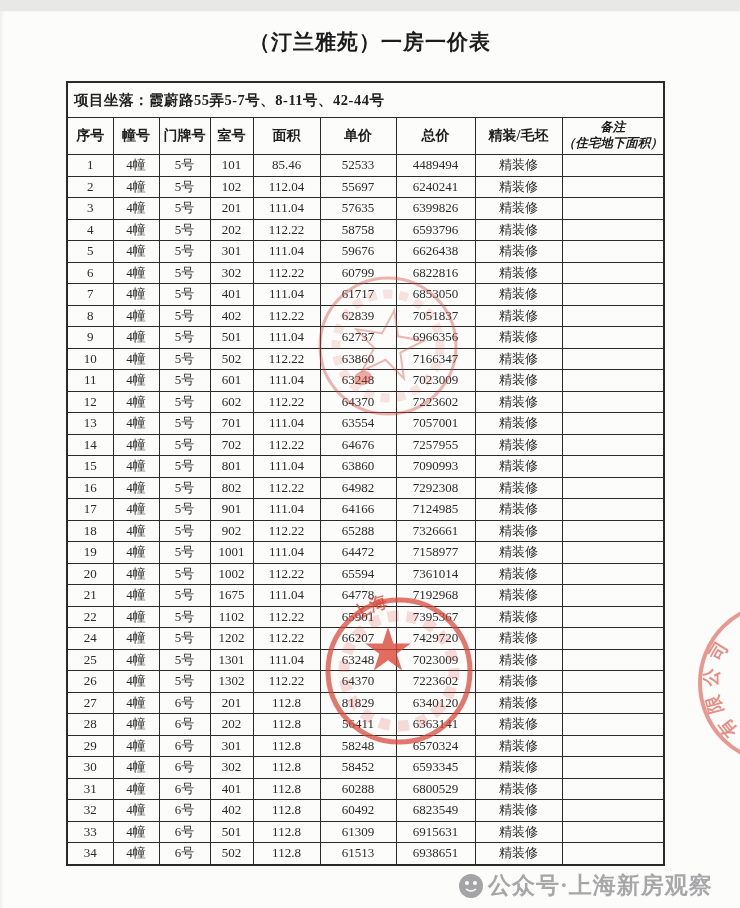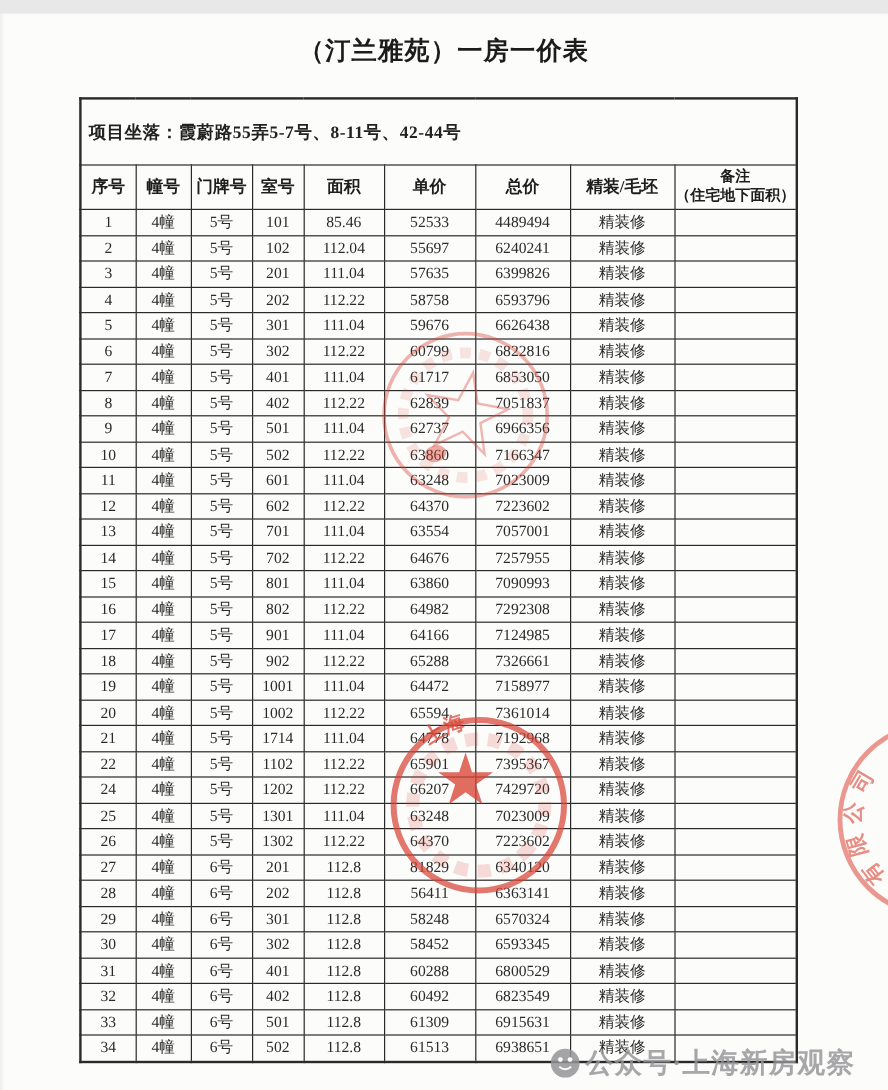--- a/index.html
+++ b/index.html
@@ -17,27 +17,27 @@
   table.price {
     position:absolute; left:66px; top:70px; width:597px;
     border-collapse:collapse; table-layout:fixed;
     border:2px solid #2a2a2a;
   }
   table.price th, table.price td {
     border:1px solid #2a2a2a; overflow:hidden; white-space:nowrap;
   }
   tr.loc-row td {
     height:26px; text-align:left; font-weight:bold; font-size:14.5px;
-    padding:14px 6px; letter-spacing:0.5px;
+    padding:4px 6px; letter-spacing:0.5px;
   }
   tr.head-row th {
     height:36px; font-size:14px; font-weight:bold; text-align:center;
     padding:0; color:#1e1e1e;
   }
-  tr.head-row th.remark-head { font-size:12.5px; line-height:1.25; }
+  tr.head-row th.remark-head { font-size:12.5px; line-height:1.25;font-style:italic; }
   tbody.rows td {
     height:20.5px; font-size:13px; text-align:center; padding:0;
     color:#2a2a2a;
   }
   .stamp { position:absolute; pointer-events:none; }
   .wm-gray {
     position:absolute; left:458px; top:859px; display:flex; align-items:center;
     gap:4px; white-space:nowrap;
     font-size:23px; font-weight:bold; letter-spacing:1px;
     color:rgba(148,148,150,0.82);
@@ -304,21 +304,21 @@
           <td>112.22</td>
           <td>65594</td>
           <td>7361014</td>
           <td>精装修</td>
           <td></td>
         </tr>
         <tr>
           <td>21</td>
           <td>4幢</td>
           <td>5号</td>
-          <td>1714</td>
+          <td>1675</td>
           <td>111.04</td>
           <td>64778</td>
           <td>7192968</td>
           <td>精装修</td>
           <td></td>
         </tr>
         <tr>
           <td>22</td>
           <td>4幢</td>
           <td>5号</td>

